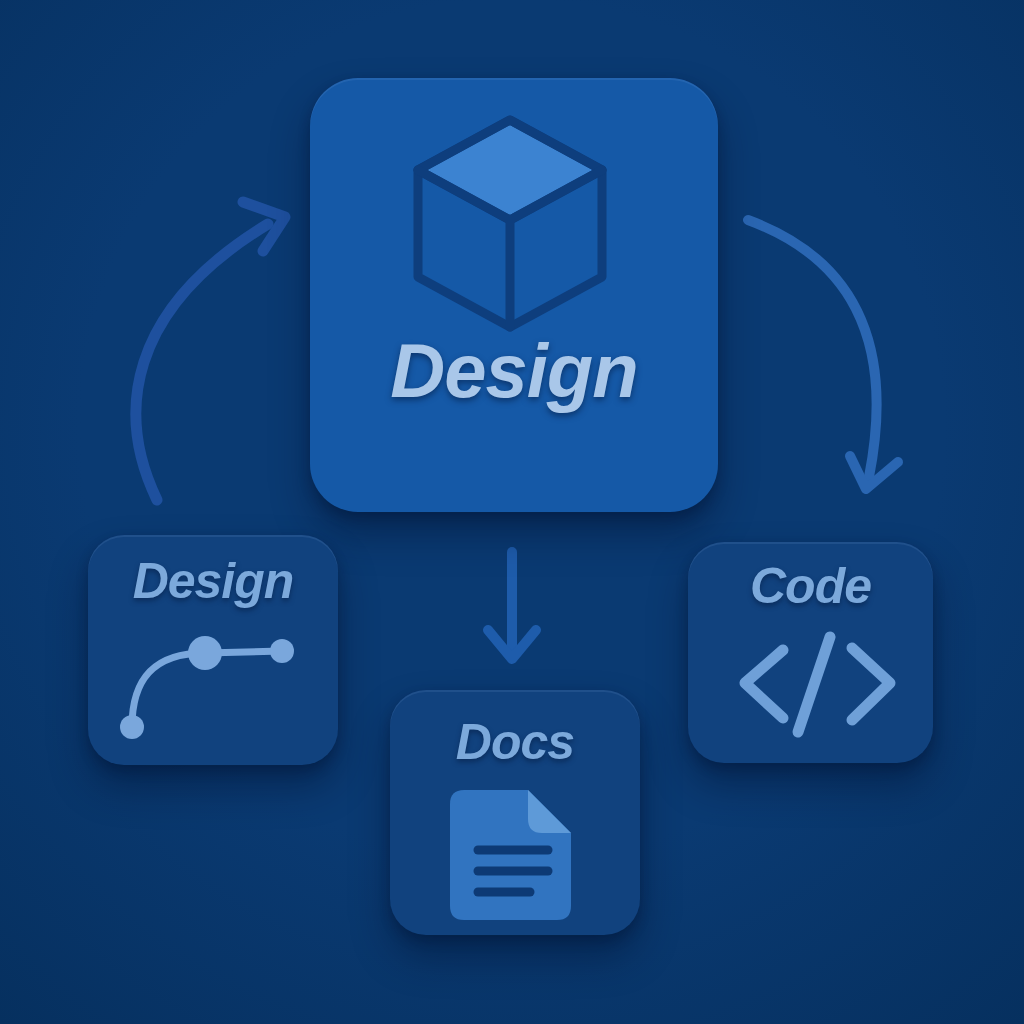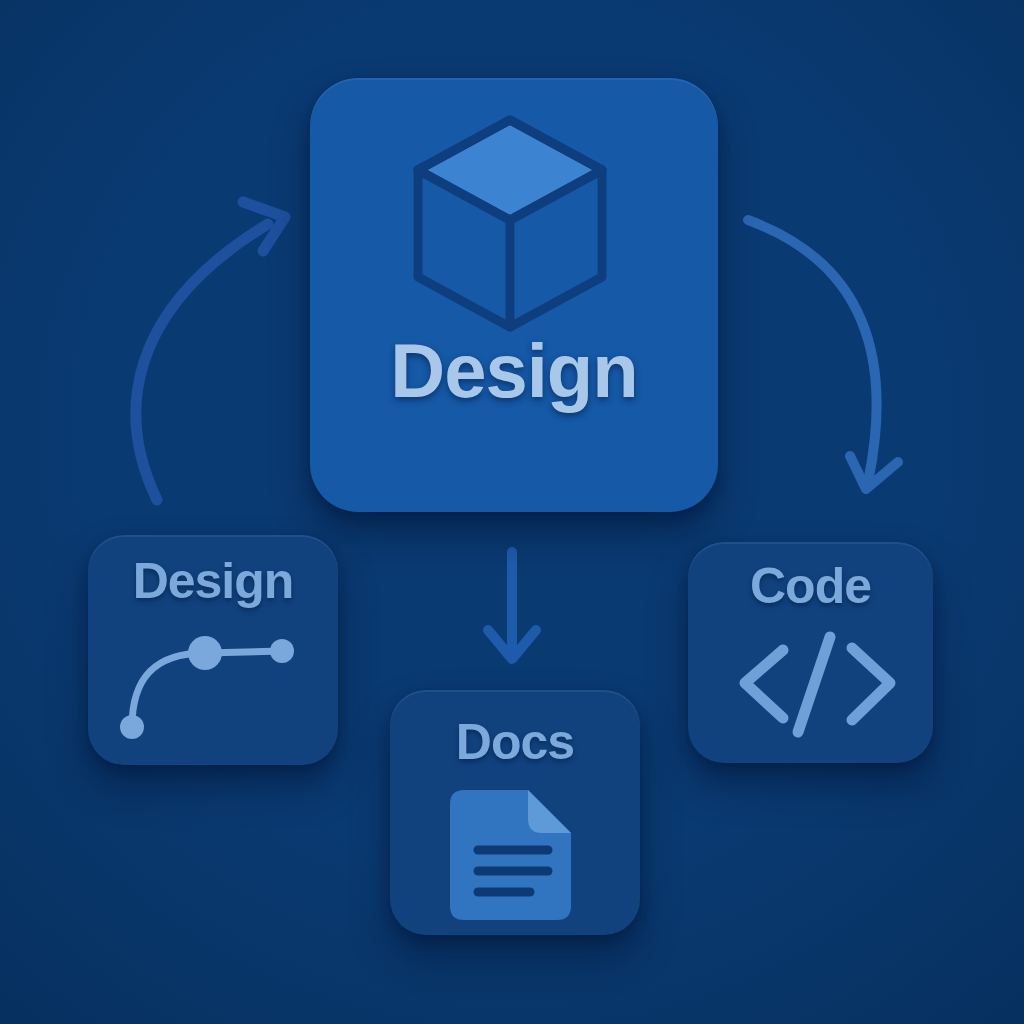--- a/index.html
+++ b/index.html
@@ -9,20 +9,21 @@
     --cube-stroke:#0e3e7d; --cube-top:#3c83d1;
     --bezier-stroke:#7aa7dc; --code-stroke:#6fa0d8;
     --doc-fill:#3174c0; --doc-fold:#5e9ad8; --doc-lines:#0d3a75;
     --arrow-left:#1e509e; --arrow-center:#1e5cab; --arrow-right:#2a66b2;
   }
   html,body{margin:0;padding:0;}
   body{font-family:"Liberation Sans", sans-serif;}
   .canvas{
     position:relative; width:1024px; height:1024px; overflow:hidden;
     background:radial-gradient(circle at 50% 42%, var(--background) 0%, var(--background) 55%, var(--background-edge) 100%);
+    font-style:italic;
   }
   .arrows{position:absolute; inset:0; width:100%; height:100%; pointer-events:none;}
   .node{
     position:absolute; box-sizing:border-box;
     box-shadow:0 22px 38px rgba(2,18,48,.45), 0 6px 12px rgba(2,18,48,.30), inset 0 2px 0 rgba(170,205,255,.10);
   }
   .node-center{
     left:310px; top:78px; width:408px; height:434px; border-radius:48px;
     background:var(--center-box);
   }

